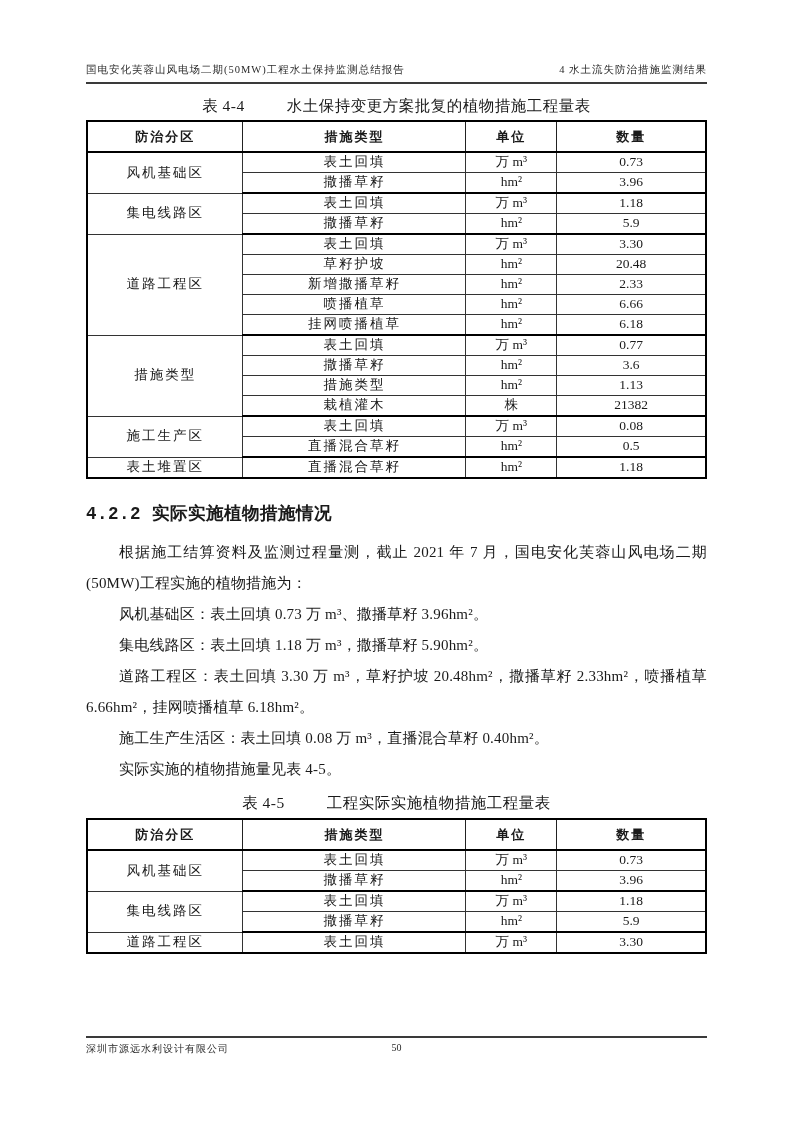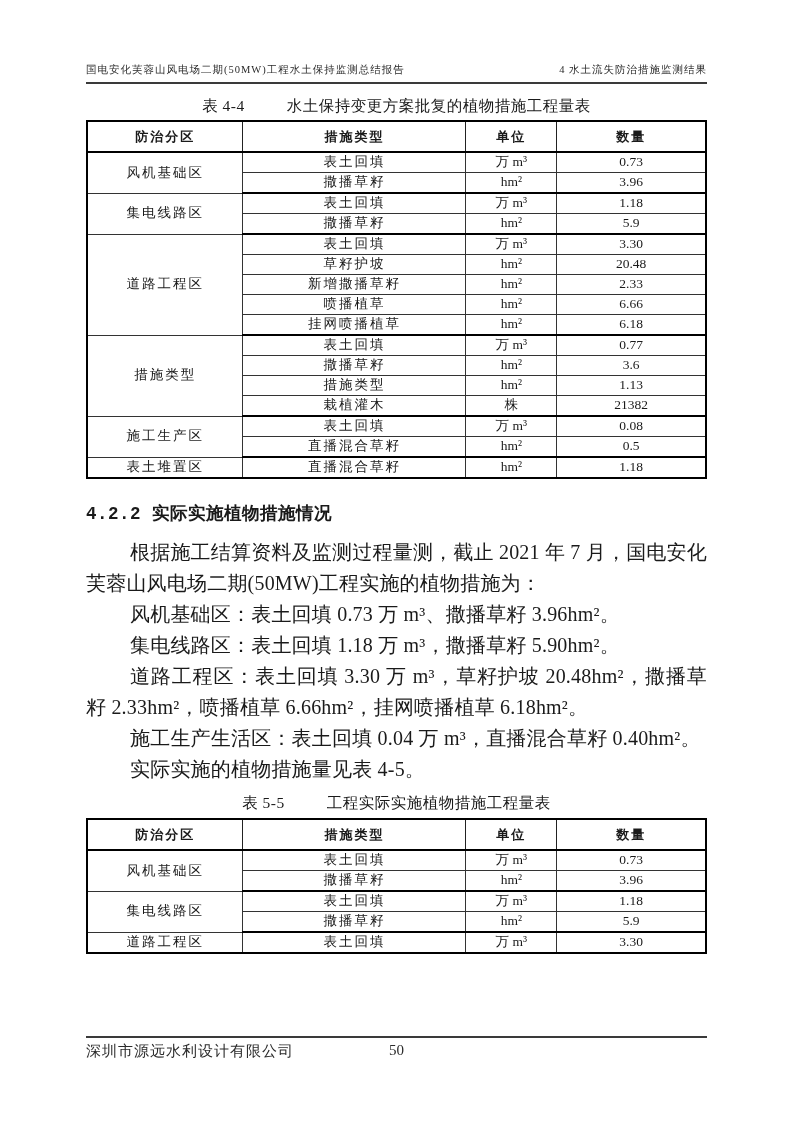--- a/index.html
+++ b/index.html
@@ -54,28 +54,28 @@
   table.data-table tr.group-end td { border-bottom: 2px solid #000; }
   .c0 { width: 25.2%; } .c1 { width: 36.0%; } .c2 { width: 14.7%; } .c3 { width: 24.1%; }
   
   .section-heading {
     margin: 22px 0 0 0; font-size: 17.5px; font-weight: bold;
     letter-spacing: 0.5px;
     font-family: Liberation Mono, monospace;
   }
   .body-text { margin-top: 12px; }
   .body-text p {
-    margin: 0; font-size: 20px; line-height: 31px;
+    margin: 0; font-size: 15px; line-height: 31px;
     text-indent: 2.2em; text-align: justify; letter-spacing: 0.2px;
   }
   
   .page-footer {
     position: absolute; left: 86px; right: 86px; top: 1036px;
     border-top: 2px solid #3a3a3a; padding-top: 4px;
-    font-size: 15px; letter-spacing: 1px; color: #2b2b2b;
+    font-size: 10px; letter-spacing: 1px; color: #2b2b2b;
   }
   .page-footer .page-number {
     position: absolute; left: 50%; transform: translateX(-50%); top: 4px;
     letter-spacing: 0;
   }
 </style>
 </head>
 <body>
 
 <div class="page">
@@ -194,26 +194,26 @@
       </tbody>
   </table>
 
   <h2 class="section-heading">4.2.2 实际实施植物措施情况</h2>
 
   <div class="body-text">
     <p>根据施工结算资料及监测过程量测，截止 2021 年 7 月，国电安化芙蓉山风电场二期(50MW)工程实施的植物措施为：</p>
     <p>风机基础区：表土回填 0.73 万 m³、撒播草籽 3.96hm²。</p>
     <p>集电线路区：表土回填 1.18 万 m³，撒播草籽 5.90hm²。</p>
     <p>道路工程区：表土回填 3.30 万 m³，草籽护坡 20.48hm²，撒播草籽 2.33hm²，喷播植草 6.66hm²，挂网喷播植草 6.18hm²。</p>
-    <p>施工生产生活区：表土回填 0.04 万 m³，直播混合草籽 0.40hm²。</p>
+    <p>施工生产生活区：表土回填 0.08 万 m³，直播混合草籽 0.40hm²。</p>
     <p>实际实施的植物措施量见表 4-5。</p>
   </div>
 
   <div class="table-caption caption-45">
-    <span class="cap-label">表 5-5</span><span>工程实际实施植物措施工程量表</span>
+    <span class="cap-label">表 4-5</span><span>工程实际实施植物措施工程量表</span>
   </div>
 
   <table class="data-table table-45">
     <colgroup>
         <col class="c0">
         <col class="c1">
         <col class="c2">
         <col class="c3">
       </colgroup>
     <thead>

